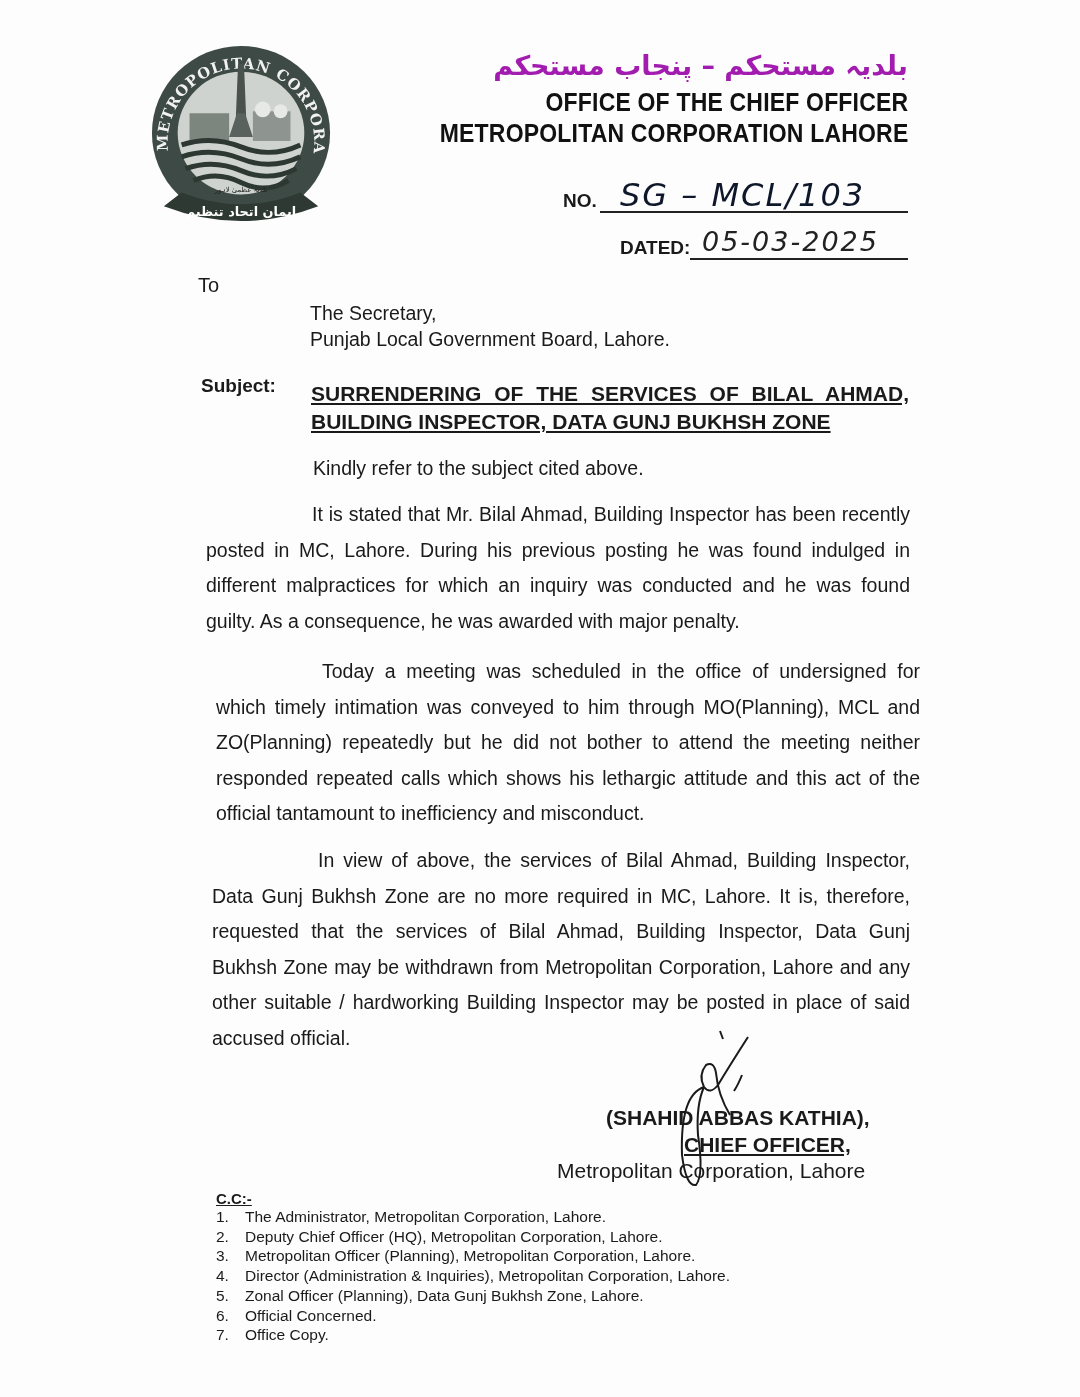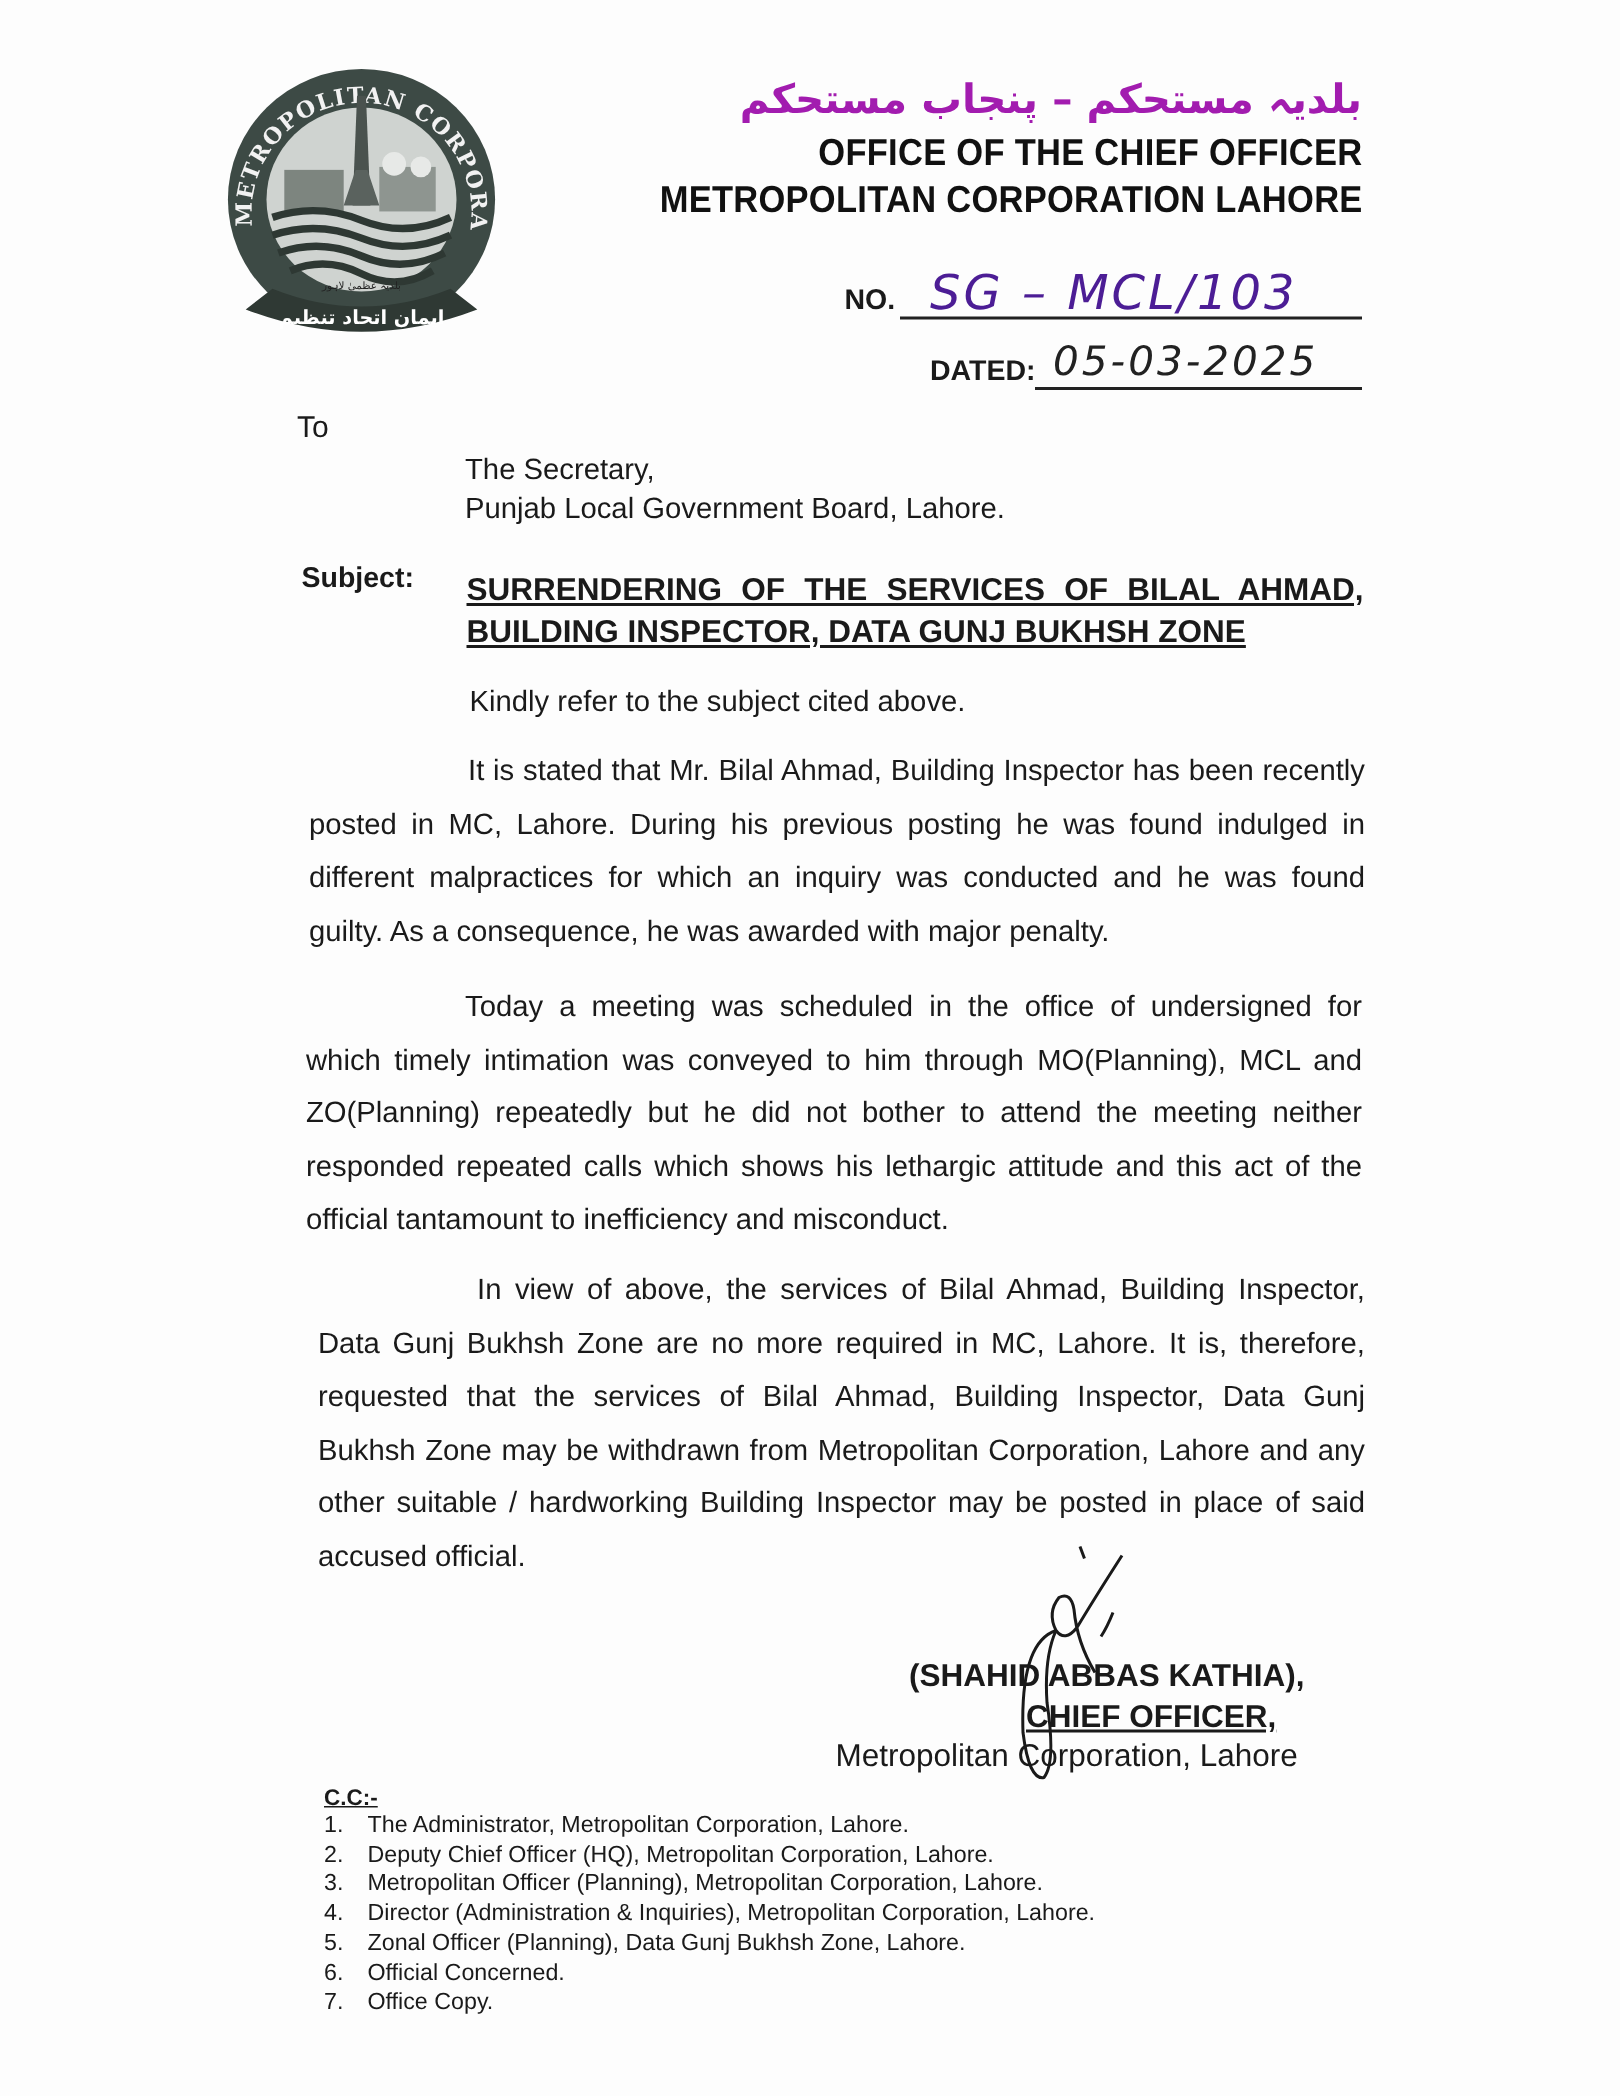--- a/index.html
+++ b/index.html
@@ -12,39 +12,39 @@
 
   
   .urdu { position:absolute; right:172px; top:50px; font-family:"DejaVu Sans", sans-serif;
           font-size:27px; font-weight:bold; direction:rtl; color:#a21caf; }
   .hdr1 { position:absolute; right:172px; top:88px; font-size:25px; font-weight:bold; letter-spacing:0.2px; color:#111; transform:scaleX(0.92); transform-origin:right; }
   .hdr2 { position:absolute; right:172px; top:119px; font-size:25px; font-weight:bold; letter-spacing:0.2px; color:#111; transform:scaleX(0.92); transform-origin:right; }
 
   .refno { position:absolute; left:563px; top:190px; font-size:19px; font-weight:bold; }
   .refno-line { position:absolute; left:600px; top:211px; width:308px; border-bottom:2px solid #222; }
   .refno-val { position:absolute; left:620px; top:176px; font-family:"DejaVu Sans", sans-serif; font-style:italic;
-               font-size:32px; color:#4c1d95; letter-spacing:2px; font-weight:300; }
+               font-size:32px; color:#0f172a; letter-spacing:2px; font-weight:300; }
   .dated { position:absolute; left:620px; top:237px; font-size:19px; font-weight:bold; }
   .dated-line { position:absolute; left:690px; top:258px; width:218px; border-bottom:2px solid #222; }
   .dated-val { position:absolute; left:702px; top:226px; font-family:"DejaVu Sans", sans-serif; font-style:italic;
                font-size:27px; color:#222; letter-spacing:2px; }
 
   .to { position:absolute; left:198px; top:274px; font-size:20px; }
   .addr { position:absolute; left:310px; top:300px; font-size:19.5px; line-height:26px; }
 
   .subj-label { position:absolute; left:201px; top:375px; font-size:19px; font-weight:bold; }
   .subj { position:absolute; left:311px; top:380px; width:598px; font-size:21px; font-weight:bold;
           text-decoration:underline; line-height:28px; text-align:justify; text-align-last:left; }
   .subj .l1 { display:block; text-align:justify; text-align-last:justify; }
 
   .para { position:absolute; left:206px; width:704px; font-size:19.5px; line-height:35.5px; text-align:justify; }
   .para .first { padding-left:106px; }
   .p0 { left:313px; top:451px; width:auto; }
   .p1 { top:497px; }
-  .p2 { top:654px; left:204px; }
+  .p2 { top:654px; left:216px; }
   .p3 { top:843px; left:212px; width:698px; }
 
   .sign { position:absolute; left:600px; top:1025px; width:160px; height:170px; }
   .sig-name { position:absolute; left:606px; top:1106px; font-size:21px; font-weight:bold; }
   .sig-title { position:absolute; left:684px; top:1133px; font-size:21px; font-weight:bold;text-decoration:underline; }
   .sig-org { position:absolute; left:557px; top:1159px; font-size:21px; }
 
   .cc-label { position:absolute; left:216px; top:1190px; font-size:15px; font-weight:bold; text-decoration:underline; }
   .cc-list { position:absolute; left:216px; top:1207px; margin:0; padding:0; list-style:none; font-size:15.5px; line-height:19.7px; }
   .cc-list li { display:flex; }

